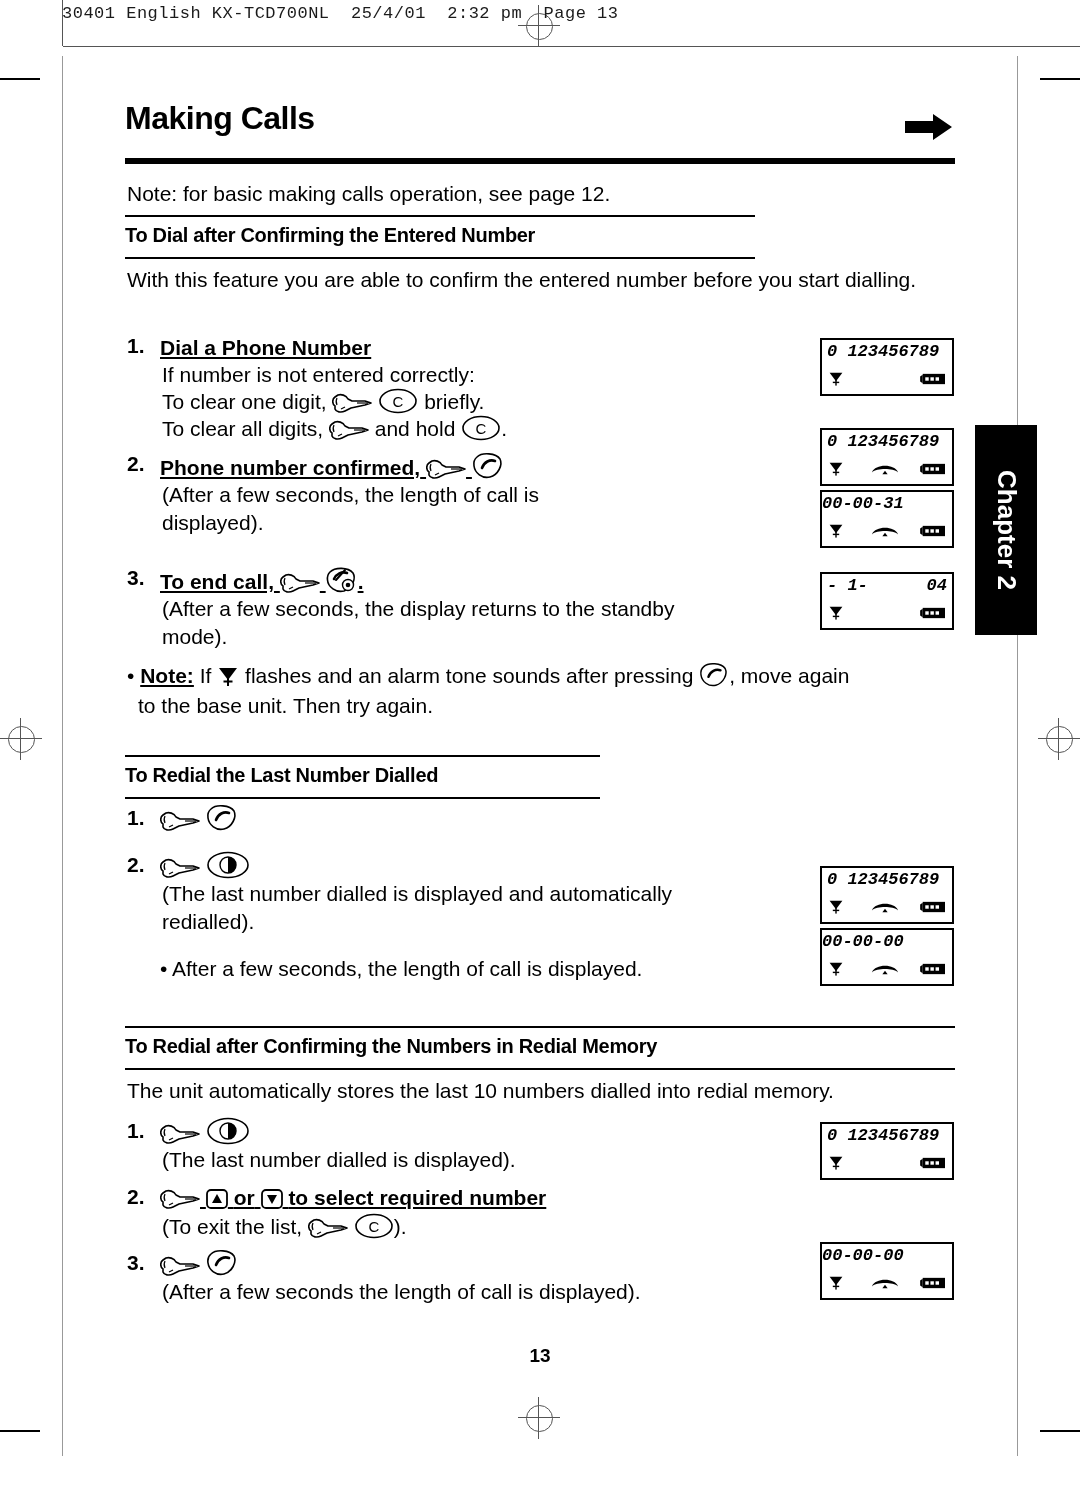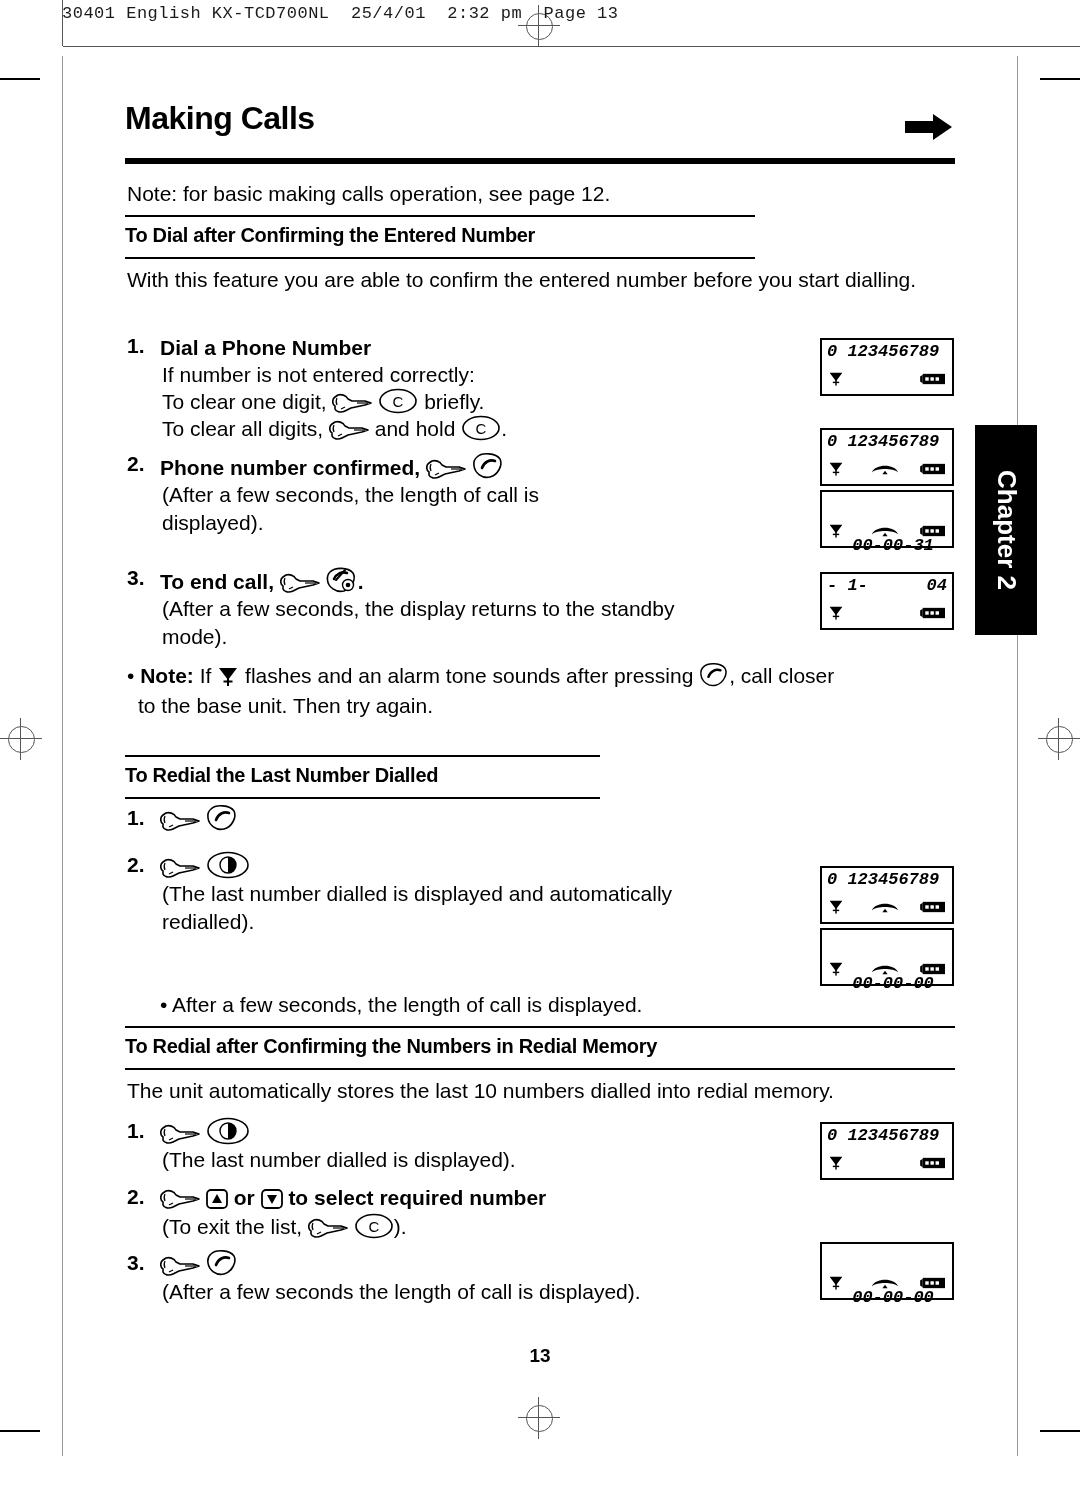--- a/index.html
+++ b/index.html
@@ -27,36 +27,36 @@
   .arrow-ico{position:absolute;left:905px;top:112px;width:48px;height:30px;}
   .rule-thick{position:absolute;left:125px;width:830px;height:6px;background:#000;}
 
   .note-top{position:absolute;left:127px;top:182px;font-size:21px;}
 
   h2.sec{position:absolute;left:125px;font-size:20px;font-weight:bold;margin:0;
          letter-spacing:-0.3px;}
   .rule-thin{position:absolute;left:125px;height:2px;background:#000;}
 
   .para{position:absolute;font-size:21px;line-height:28px;}
-  .b{font-weight:bold;}
+  .b{font-weight:bold;text-decoration:underline;}
 
   .step{position:absolute;font-size:21px;line-height:28px;}
   .stepnum{position:absolute;font-size:21px;font-weight:bold;}
 
   
   .ico{display:inline-block;vertical-align:-5px;}
   .ico svg{display:block;}
 
   
   .lcd{position:absolute;width:130px;height:54px;border:2px solid #000;background:#fff;}
   .lcd .row1{position:absolute;left:0;top:2px;width:142px;height:24px;
              font-family:"Liberation Mono",monospace;font-size:17px;font-style:italic;
              font-weight:bold;letter-spacing:0px;}
   .lcd .row1.l{text-align:left;padding-left:5px;box-sizing:border-box;}
-  .lcd .row1.c{text-align:center;margin-top:42px;}
+  .lcd .row1.c{text-align:left;}
   .lcd .row1 .sp{display:inline-block;width:130px;box-sizing:border-box;padding:0 5px;}
   .lcd .row1 .lft{float:left;}
   .lcd .row1 .rgt{float:right;}
   .lcd .icons{position:absolute;left:0;bottom:3px;width:130px;height:18px;}
   .lcd .ant{position:absolute;left:6px;bottom:0;}
   .lcd .hook{position:absolute;left:48px;bottom:2px;}
   .lcd .batt{position:absolute;right:6px;bottom:2px;}
 
   
   .chaptab{position:absolute;left:975px;top:425px;width:62px;height:210px;background:#000;}
@@ -226,21 +226,21 @@
         <rect x="10" y="13" width="2" height="9" fill="#000"></rect>
         <rect x="6.5" y="16.5" width="9" height="2" fill="#000"></rect>
       </svg>
     </span>
     <span>flashes and an alarm tone sounds after pressing</span>
     <span class="ico">
       <svg width="30" height="26" viewBox="0 0 32 28">
         <path d="M5 5 C10 0 24 1 28 7 C31 13 26 23 18 25 C10 27 3 21 2 14 C1.4 10 2.5 7 5 5 Z" fill="#fff" stroke="#000" stroke-width="1.6"></path>
         <path d="M10 16 C12 10 18 7 23 9" fill="none" stroke="#000" stroke-width="2.6" stroke-linecap="round"></path>
       </svg>
-    </span><span>, call closer</span>
+    </span><span>, move again</span>
   </div>
   <div class="para" style="left:138px;top:692px;">to the base unit. Then try again.</div>
 
   <div class="rule-thin" style="top:755px;width:475px;"></div>
   <h2 class="sec" style="top:764px;">To Redial the Last Number Dialled</h2>
   <div class="rule-thin" style="top:797px;width:475px;"></div>
 
   <div class="stepnum" style="left:127px;top:806px;">1.</div>
   <div class="step" style="left:160px;top:804px;">
     <span class="ico">
@@ -274,21 +274,21 @@
     <span class="ico">
       <svg width="44" height="28" viewBox="0 0 44 28">
         <ellipse cx="22" cy="14" rx="20" ry="12.5" fill="#fff" stroke="#000" stroke-width="1.6"></ellipse>
         <circle cx="22" cy="14" r="8" fill="#fff" stroke="#000" stroke-width="1.4"></circle>
         <path d="M22 6 A8 8 0 0 1 22 22 Z" fill="#000"></path>
       </svg>
     </span>
   </div>
   <div class="step" style="left:162px;top:880px;">(The last number dialled is displayed and automatically</div>
   <div class="step" style="left:162px;top:908px;">redialled).</div>
-  <div class="step" style="left:160px;top:955px;margin-top:36px;">• After a few seconds, the length of call is displayed.</div>
+  <div class="step" style="left:160px;top:955px;">• After a few seconds, the length of call is displayed.</div>
 
   <div class="rule-thin" style="top:1026px;width:830px;"></div>
   <h2 class="sec" style="top:1035px;">To Redial after Confirming the Numbers in Redial Memory</h2>
   <div class="rule-thin" style="top:1068px;width:830px;"></div>
 
   <div class="para" style="left:127px;top:1077px;">The unit automatically stores the last 10 numbers dialled into redial memory.</div>
 
   <div class="stepnum" style="left:127px;top:1119px;">1.</div>
   <div class="step" style="left:160px;top:1117px;">
     <span class="ico">

